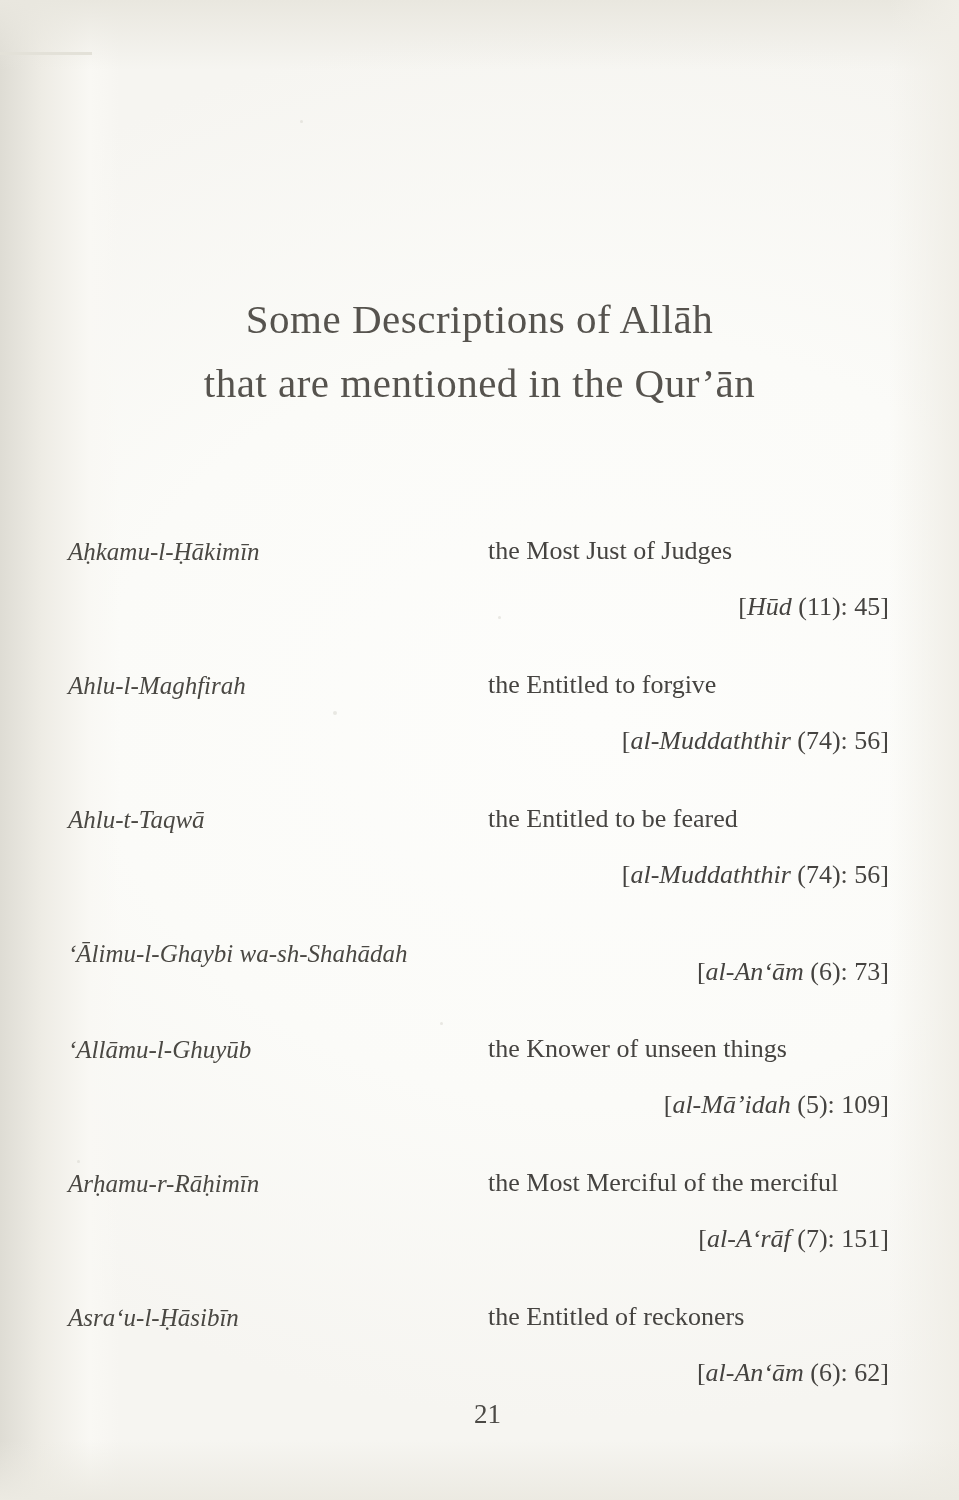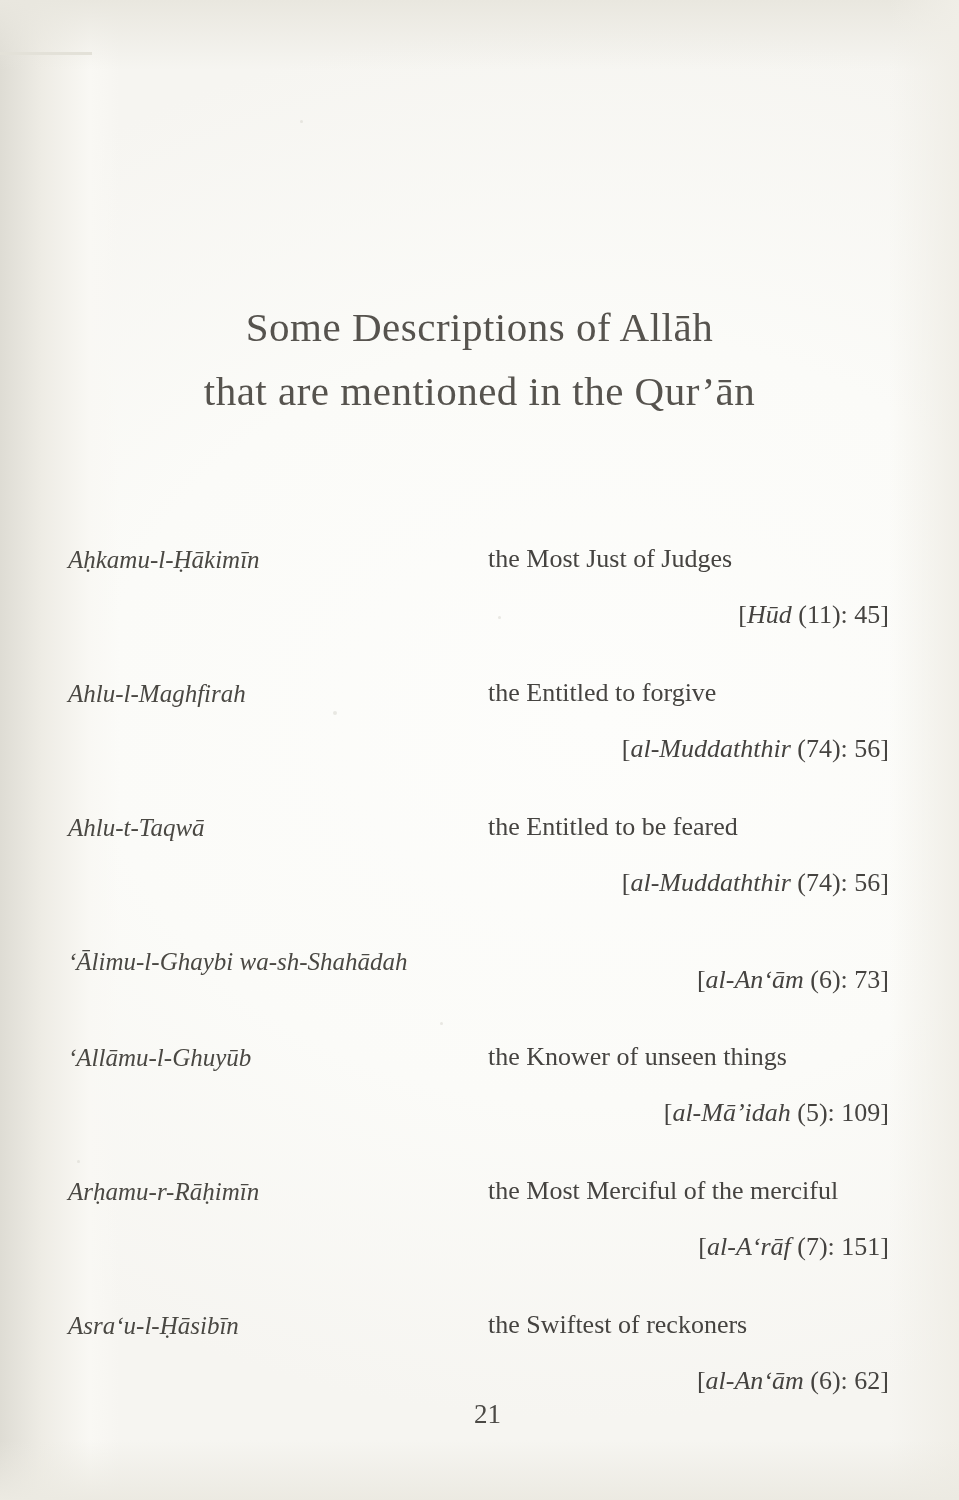--- a/index.html
+++ b/index.html
@@ -60,21 +60,21 @@
   }
 
   .content {
     position: relative;
     z-index: 2;
     padding: 0;
   }
 
   .title {
     text-align: center;
-    margin: 8px;
+    margin: 0;
     padding-top: 288px;
     font-weight: normal;
     font-size: 41px;
     line-height: 1.55;
     letter-spacing: 0.5px;
     color: #56534e;
     font-family: "Liberation Serif", serif;
   }
   .title .line {
     display: block;
@@ -201,21 +201,21 @@
         <div class="name">Arḥamu-r-Rāḥimīn</div>
         <div class="meaning">
           <span class="gloss">the Most Merciful of the merciful</span>
           <span class="ref"><span>[</span><span class="src">al-A‘rāf</span><span> (7): 151]</span></span>
         </div>
       </li>
 
       <li class="entry">
         <div class="name">Asra‘u-l-Ḥāsibīn</div>
         <div class="meaning">
-          <span class="gloss">the Swiftest of reckoners</span>
+          <span class="gloss">the Entitled of reckoners</span>
           <span class="ref"><span>[</span><span class="src">al-An‘ām</span><span> (6): 62]</span></span>
         </div>
       </li>
     </ul>
   </div>
 
   <div class="folio">21</div>
 </div>
 
 </body></html>

